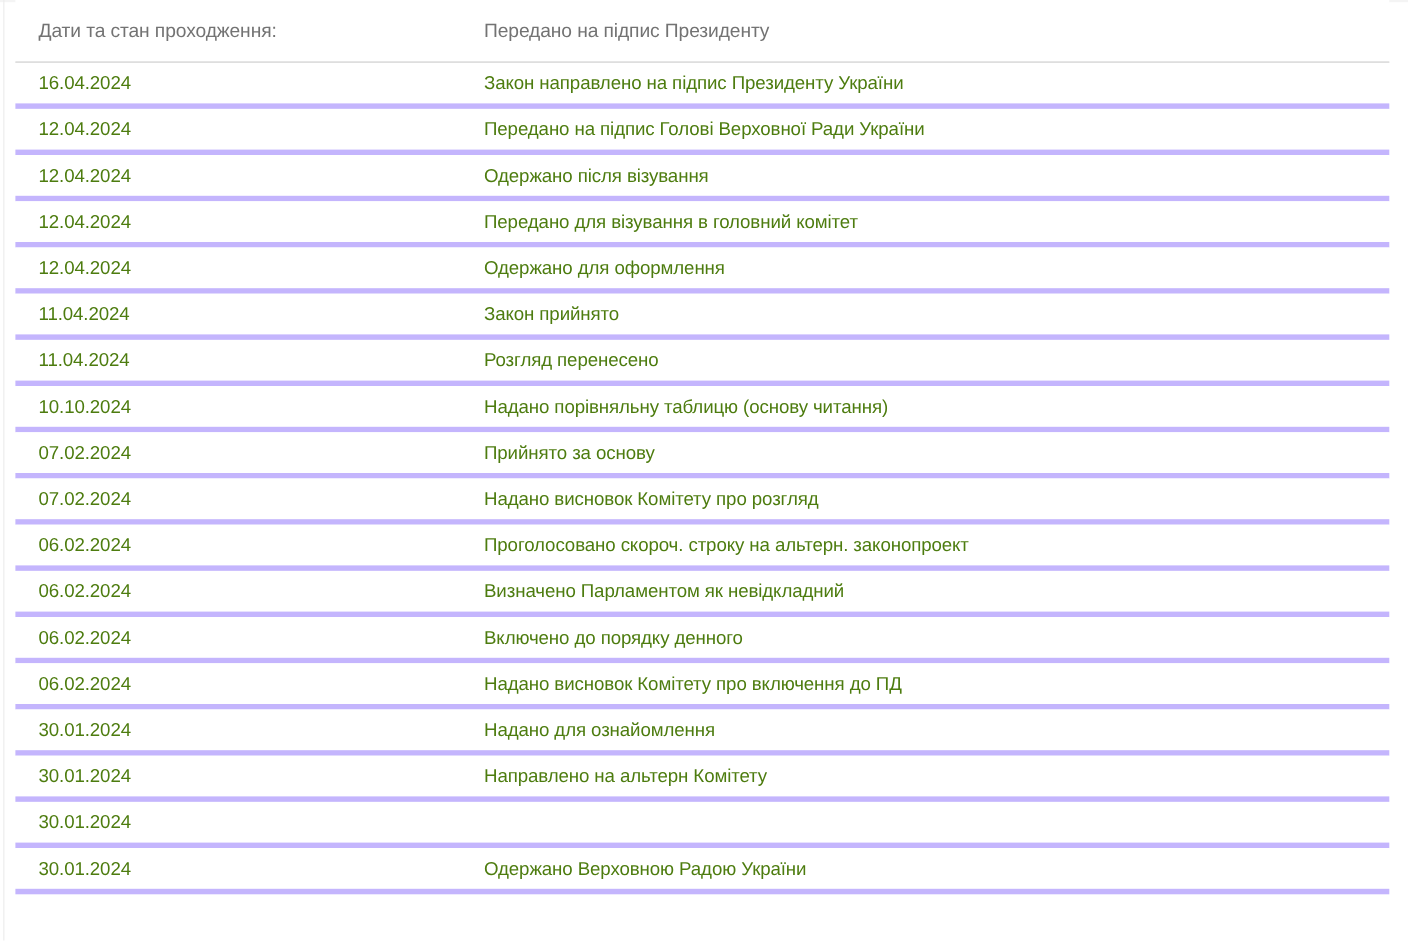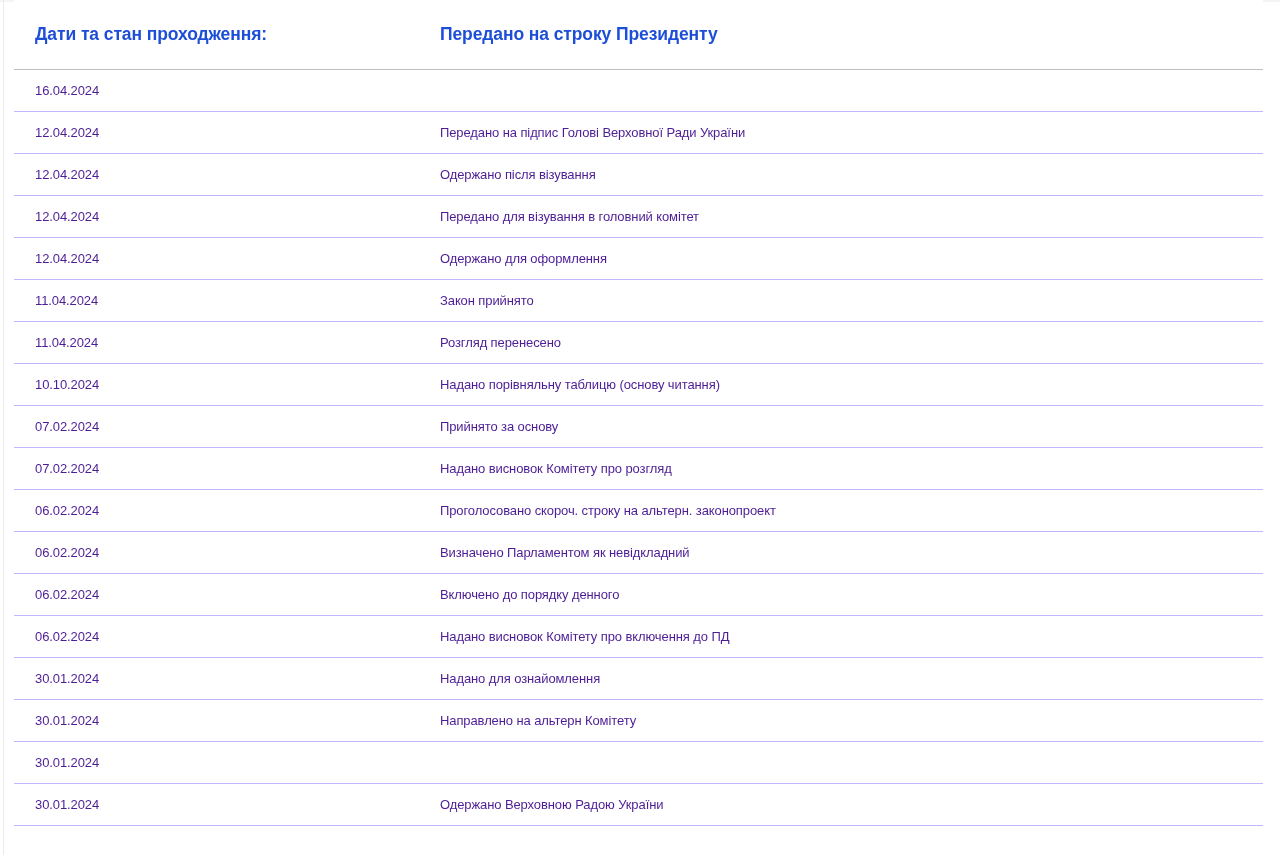--- a/index.html
+++ b/index.html
@@ -31,32 +31,32 @@
     position: absolute;
     left: 14px;
     top: 0;
     width: 1249px;
   }
   .t-row {
     display: flex;
     align-items: center;
     height: 42px;
     box-sizing: border-box;
-    border-bottom: 1px solid #c4b5fd;
-    font-size: 13px;
+    border-bottom: 5px solid #c4b5fd;
+    font-size: 17px;
     letter-spacing: -0.1px;
-    color: #4c1d95;
+    color: #4d7c0f;
     background: #ffffff;
   }
   .t-row.header {
-    height: 70px;
+    height: 57px;
     border-bottom: 1px solid #bdbdbd;
-    font-weight: bold;
+    font-weight: normal;
     font-size: 17.5px;
-    color: #1d4ed8;
+    color: #737373;
   }
   .cell {
     white-space: nowrap;
     overflow: hidden;
   }
   .cell-date {
     width: 426px;
     padding-left: 21px;
     box-sizing: border-box;
     flex: 0 0 auto;
@@ -67,25 +67,26 @@
 </style>
 </head>
 <body>
 
 <div class="top-rule"></div>
 <div class="left-rule"></div>
 
 <div class="status-table">
   <div class="t-row header">
     <div class="cell cell-date">Дати та стан проходження:</div>
-    <div class="cell cell-status">Передано на строку Президенту</div>
+    <div class="cell cell-status">Передано на підпис Президенту</div>
   </div>
   <div id="table-body">
       <div class="t-row">
     <div class="cell cell-date">16.04.2024</div>
+    <div class="cell cell-status">Закон направлено на підпис Президенту України</div>
   </div>
       <div class="t-row">
     <div class="cell cell-date">12.04.2024</div>
     <div class="cell cell-status">Передано на підпис Голові Верховної Ради України</div>
   </div>
       <div class="t-row">
     <div class="cell cell-date">12.04.2024</div>
     <div class="cell cell-status">Одержано після візування</div>
   </div>
       <div class="t-row">

